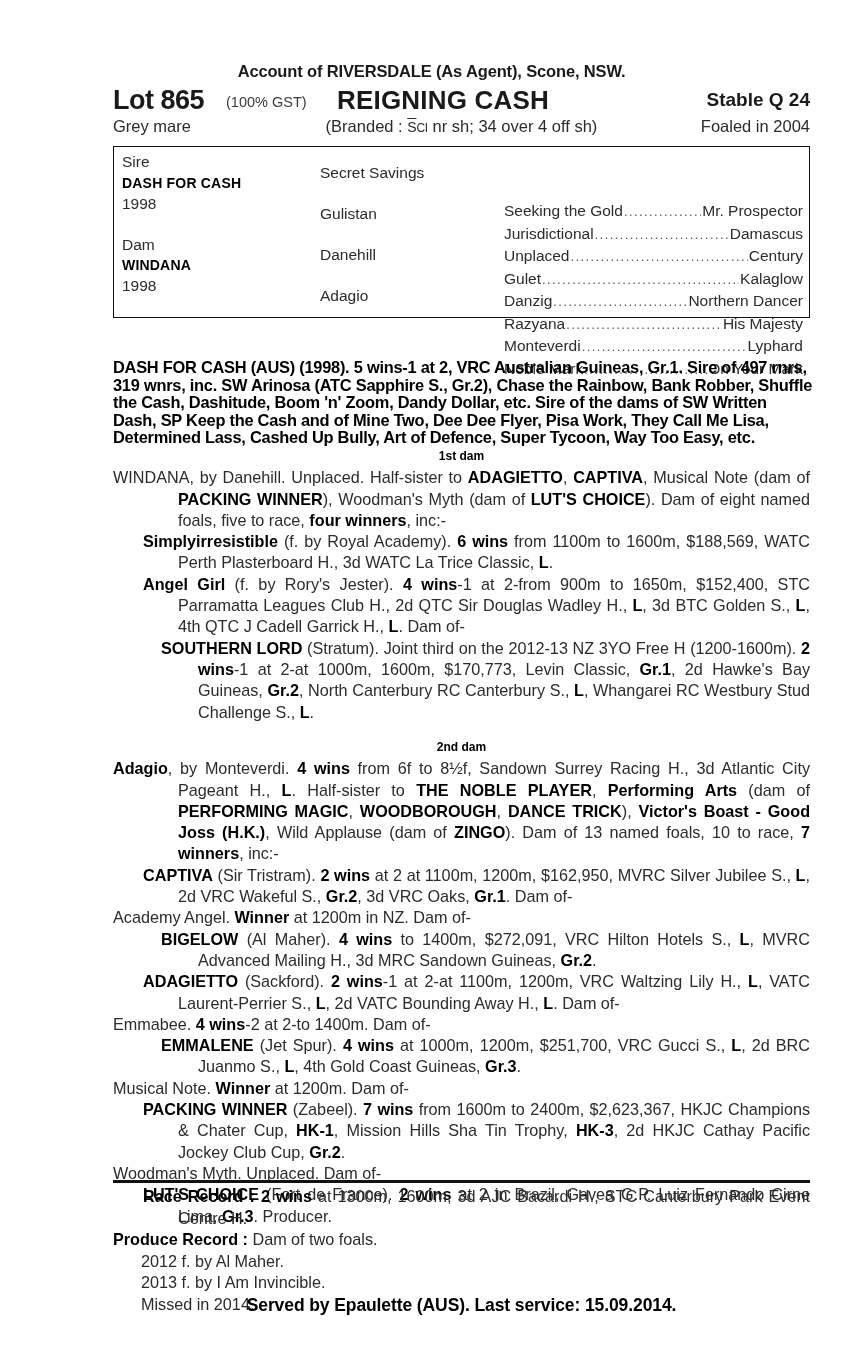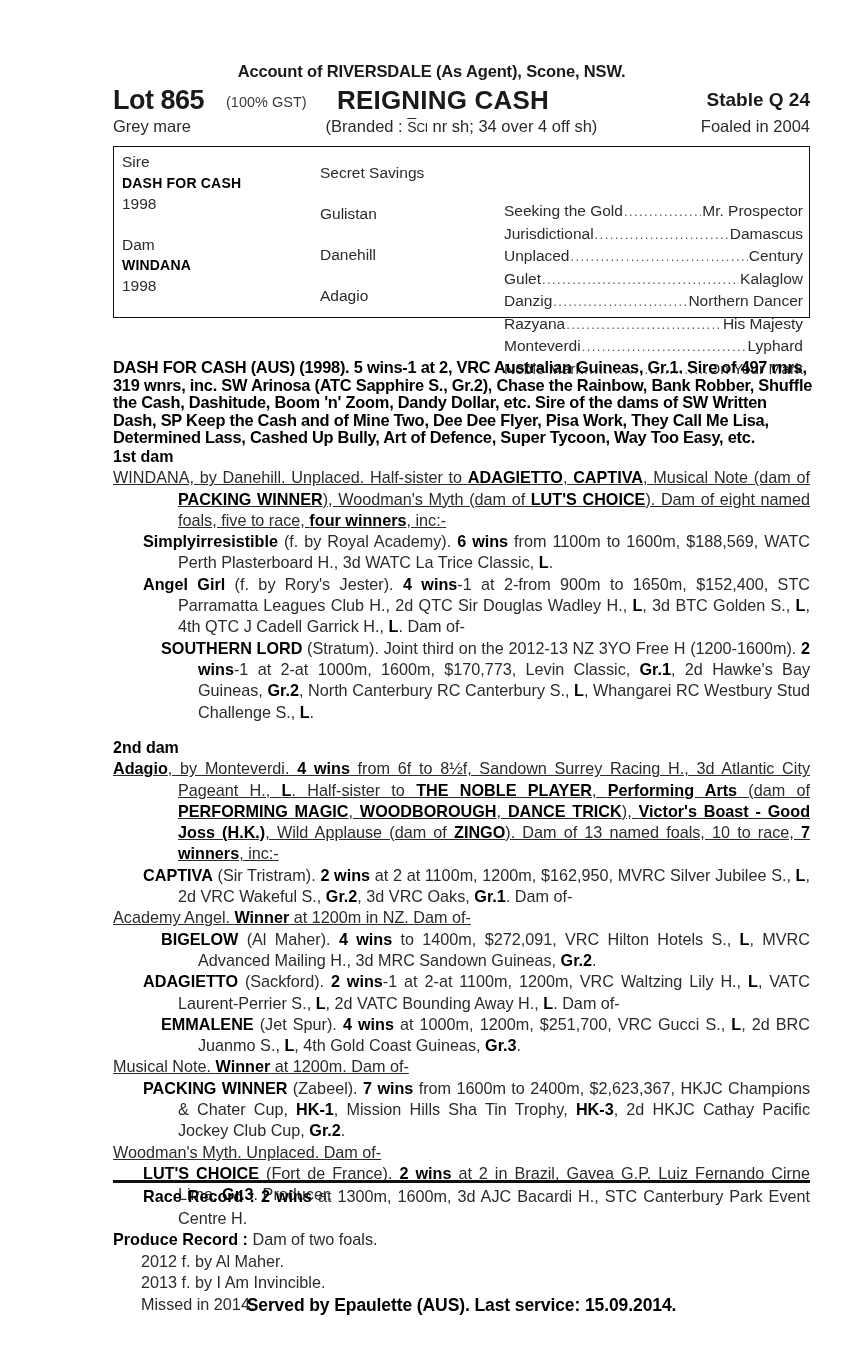--- a/index.html
+++ b/index.html
@@ -168,31 +168,32 @@
     position: absolute;
     left: 113px;
     width: 697px;
     font-size: 16.2px;
     line-height: 21.3px;
     color: #2b2b2b;
   }
   .narr .hdr {
     font-weight: bold;
     color: #000;
-    font-size: 16px;
+    font-size: 12px;
     margin-bottom: 0px;
+    text-align: center;
   }
   .p {
     text-align: justify;
     text-justify: inter-word;
     margin: 0;
   }
   .p:last-child { text-align: justify; }
   
-  .lv0 { padding-left: 65px; text-indent: -65px; text-decoration: underline; }
+  .lv0 { padding-left: 65px; text-indent: -65px; }
   .lv1 { padding-left: 65px; text-indent: -35px; }
   .lv2 { padding-left: 85px; text-indent: -37px; }
   b, strong { color: #000; font-weight: bold; }
 
   
   .rule {
     position: absolute;
     left: 113px;
     width: 697px;
     height: 3px;
@@ -316,20 +317,21 @@
   </div>
 
   <div class="narr" id="second-dam" style="top:737px;">
     <div class="hdr">2nd dam</div>
     <div id="second-dam-entries">
         <div class="p lv0"><b>Adagio</b>, by Monteverdi. <b>4 wins</b> from 6f to 8½f, Sandown Surrey Racing H., 3d Atlantic City Pageant H., <b>L</b>. Half-sister to <b>THE NOBLE PLAYER</b>, <b>Performing Arts</b> (dam of <b>PERFORMING MAGIC</b>, <b>WOODBOROUGH</b>, <b>DANCE TRICK</b>), <b>Victor's Boast - Good Joss (H.K.)</b>, Wild Applause (dam of <b>ZINGO</b>). Dam of 13 named foals, 10 to race, <b>7 winners</b>, inc:-</div>
         <div class="p lv1"><b>CAPTIVA</b> (Sir Tristram). <b>2 wins</b> at 2 at 1100m, 1200m, $162,950, MVRC Silver Jubilee S., <b>L</b>, 2d VRC Wakeful S., <b>Gr.2</b>, 3d VRC Oaks, <b>Gr.1</b>. Dam of-</div>
         <div class="p lv0">Academy Angel. <b>Winner</b> at 1200m in NZ. Dam of-</div>
         <div class="p lv2"><b>BIGELOW</b> (Al Maher). <b>4 wins</b> to 1400m, $272,091, VRC Hilton Hotels S., <b>L</b>, MVRC Advanced Mailing H., 3d MRC Sandown Guineas, <b>Gr.2</b>.</div>
         <div class="p lv1"><b>ADAGIETTO</b> (Sackford). <b>2 wins</b>-1 at 2-at 1100m, 1200m, VRC Waltzing Lily H., <b>L</b>, VATC Laurent-Perrier S., <b>L</b>, 2d VATC Bounding Away H., <b>L</b>. Dam of-</div>
+        <div class="p lv0">Emmabee. <b>4 wins</b>-2 at 2-to 1400m. Dam of-</div>
         <div class="p lv2"><b>EMMALENE</b> (Jet Spur). <b>4 wins</b> at 1000m, 1200m, $251,700, VRC Gucci S., <b>L</b>, 2d BRC Juanmo S., <b>L</b>, 4th Gold Coast Guineas, <b>Gr.3</b>.</div>
         <div class="p lv0">Musical Note. <b>Winner</b> at 1200m. Dam of-</div>
         <div class="p lv1"><b>PACKING WINNER</b> (Zabeel). <b>7 wins</b> from 1600m to 2400m, $2,623,367, HKJC Champions &amp; Chater Cup, <b>HK-1</b>, Mission Hills Sha Tin Trophy, <b>HK-3</b>, 2d HKJC Cathay Pacific Jockey Club Cup, <b>Gr.2</b>.</div>
         <div class="p lv0">Woodman's Myth. Unplaced. Dam of-</div>
         <div class="p lv1"><b>LUT'S CHOICE</b> (Fort de France). <b>2 wins</b> at 2 in Brazil, Gavea G.P. Luiz Fernando Cirne Lima, <b>Gr.3</b>. Producer.</div>
       </div>
   </div>
 
   <div class="rule" style="top:1180px;"></div>
 

